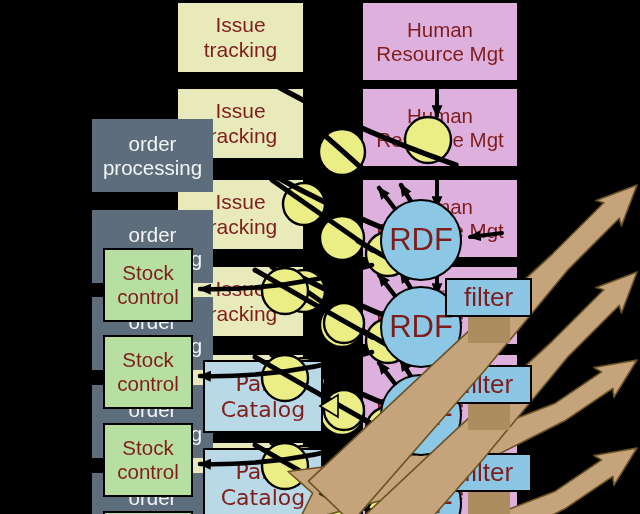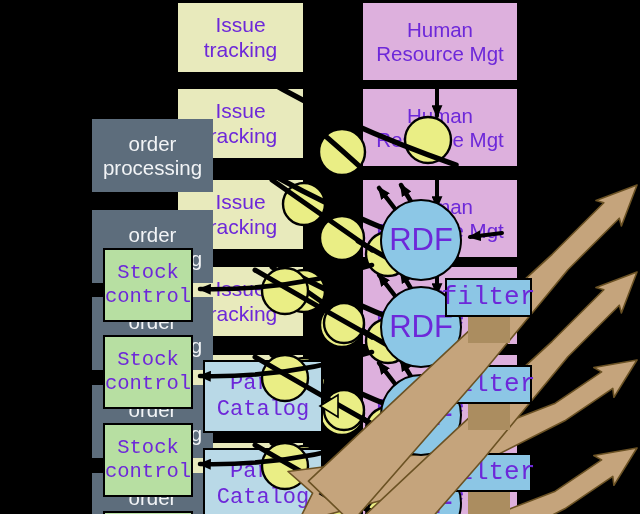--- a/index.html
+++ b/index.html
@@ -1,22 +1,22 @@
 <!DOCTYPE html>
 <html><head>
 <meta charset="utf-8">
 <style>
   html,body{margin:0;padding:0;background:#000;}
   #stage{position:relative;width:640px;height:514px;background:#000;overflow:hidden;
          font-family:"Liberation Sans",sans-serif;}
   .layer{position:absolute;left:0;top:0;width:640px;height:514px;}
   .box{position:absolute;display:flex;align-items:center;justify-content:center;
-       text-align:center;white-space:pre-line;line-height:1.16;color:#6d28d9;
+       text-align:center;white-space:pre-line;line-height:1.16;color:#7f1d1d;
        box-sizing:border-box;}
-  .box.bordered{border:2.2px solid #000;font-family:Liberation Mono, monospace;}
+  .box.bordered{border:2.2px solid #000;}
   .box.circle{border-radius:50%;border:2.5px solid #000;}
   .comic{font-family:"DejaVu Sans",sans-serif;}
   svg.overlay{position:absolute;left:0;top:0;pointer-events:none;}
 </style>
 </head>
 <body>
 
 <div id="stage">
     <div class="layer">
       <div class="box" style="left: 178px; top: 443px; width: 125px; height: 69px; background: rgb(232, 234, 188); font-size: 21px;">Issue

